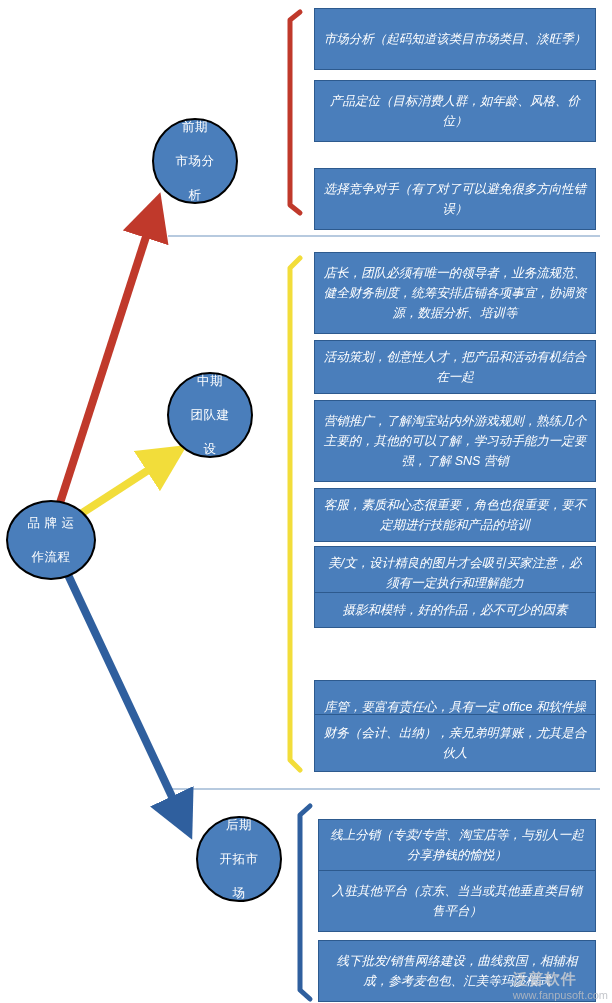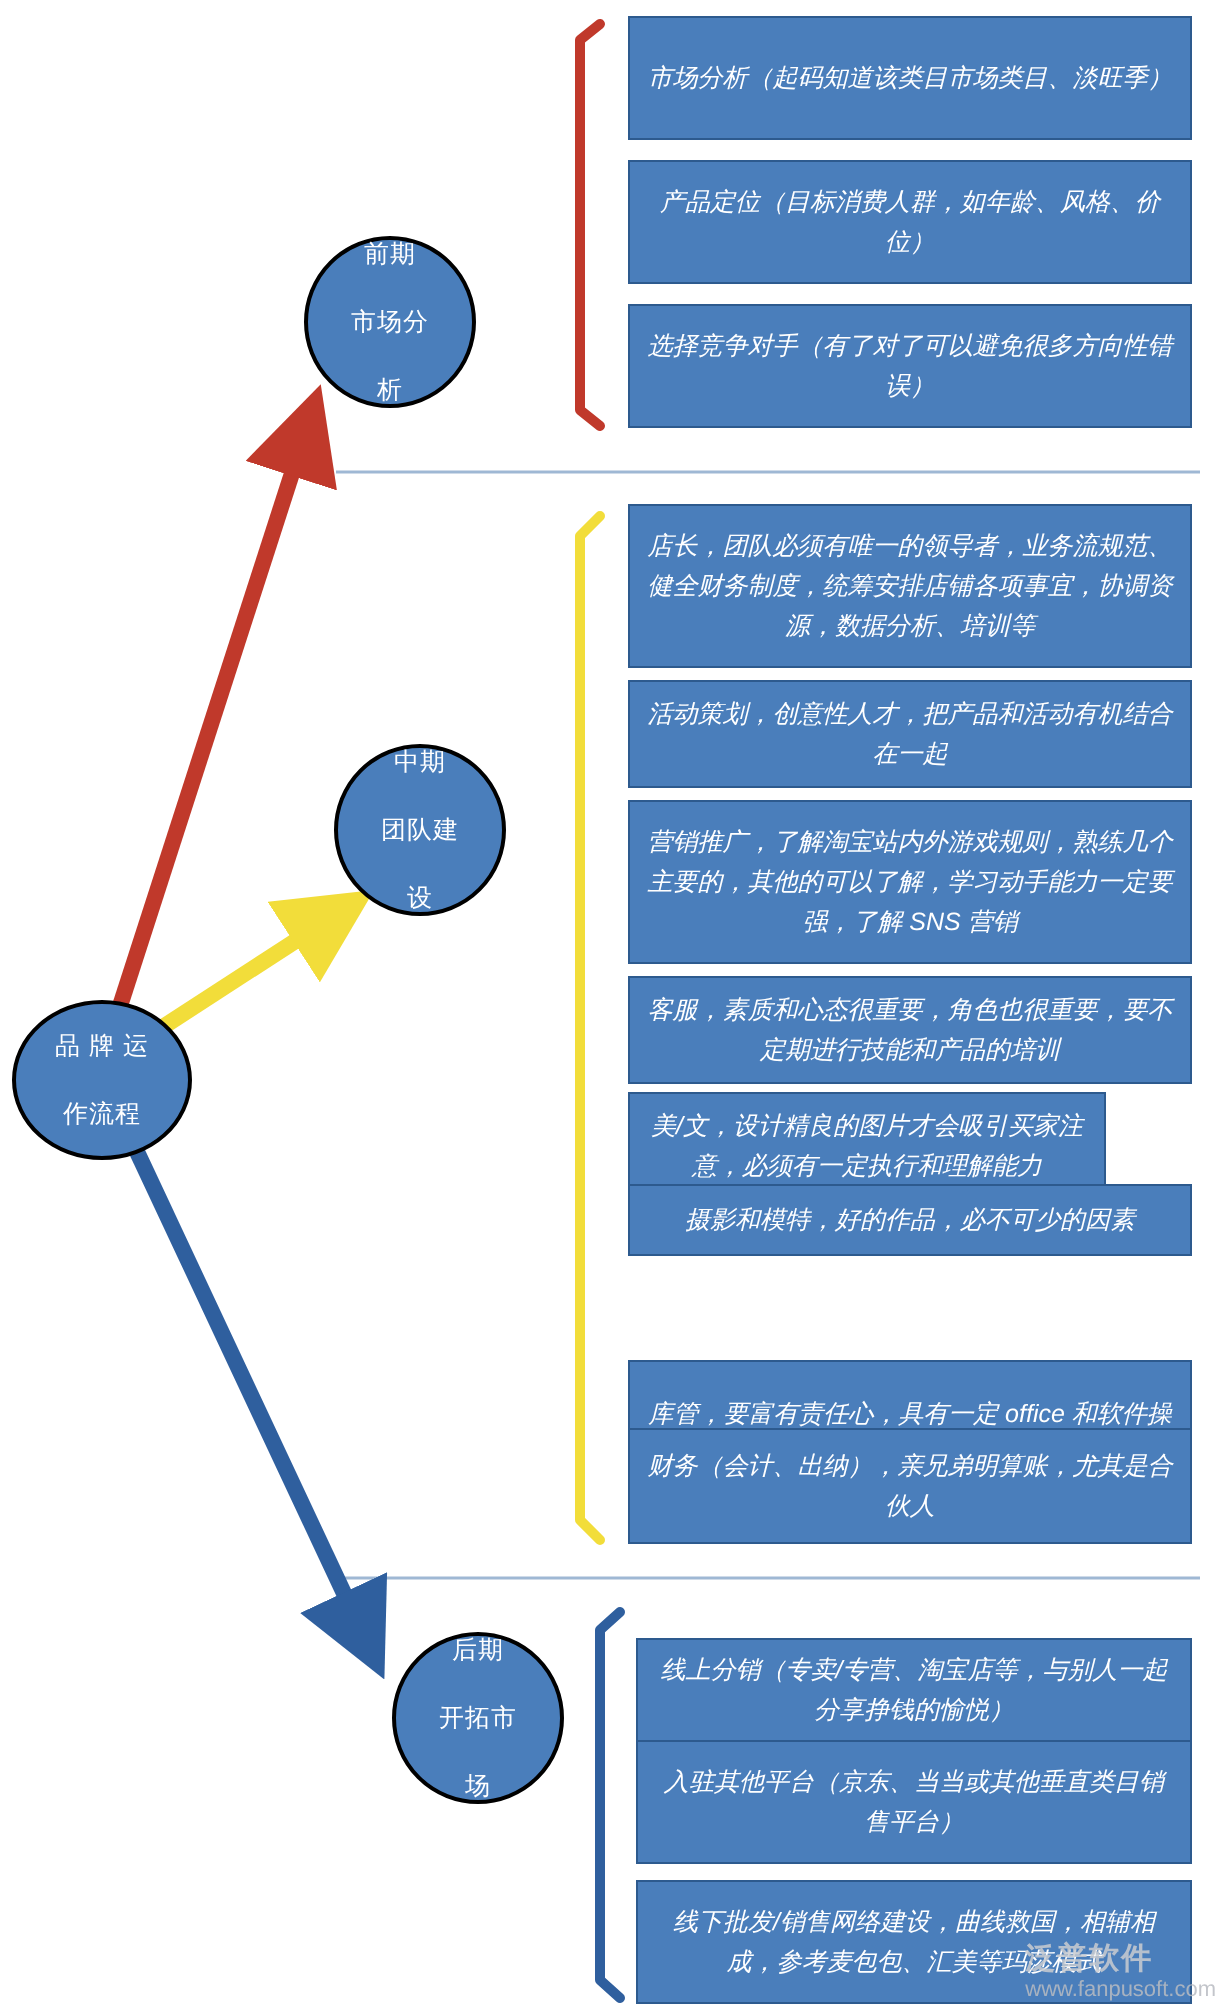--- a/index.html
+++ b/index.html
@@ -134,21 +134,21 @@
       <span>析</span>
     </span>
   </div>
 
   <div class="box" style="left:314px; top:8px; width:282px; height:62px;">
     <span>市场分析（起码知道该类目市场类目、淡旺季）</span>
   </div>
   <div class="box" style="left:314px; top:80px; width:282px; height:62px;">
     <span>产品定位（目标消费人群，如年龄、风格、价位）</span>
   </div>
-  <div class="box" style="left:314px; top:152px; width:282px; height:62px;">
+  <div class="box" style="left:314px; top:168px; width:282px; height:62px;">
     <span>选择竞争对手（有了对了可以避免很多方向性错误）</span>
   </div>
 
   <div class="node-circle" style="left:167px; top:372px; width:86px; height:86px;">
     <span>
       <span>中期</span><br>
       <span>团队建</span><br>
       <span>设</span>
     </span>
   </div>
@@ -158,21 +158,21 @@
   </div>
   <div class="box" style="left:314px; top:340px; width:282px; height:54px;">
     <span>活动策划，创意性人才，把产品和活动有机结合在一起</span>
   </div>
   <div class="box" style="left:314px; top:400px; width:282px; height:82px;">
     <span>营销推广，了解淘宝站内外游戏规则，熟练几个主要的，其他的可以了解，学习动手能力一定要强，了解 SNS 营销</span>
   </div>
   <div class="box" style="left:314px; top:488px; width:282px; height:54px;">
     <span>客服，素质和心态很重要，角色也很重要，要不定期进行技能和产品的培训</span>
   </div>
-  <div class="box" style="left:314px; top:546px; width:239px; height:54px;">
+  <div class="box" style="left:314px; top:546px; width:282px; height:54px;">
     <span>美/文，设计精良的图片才会吸引买家注意，必须有一定执行和理解能力</span>
   </div>
   <div class="box" style="left:314px; top:592px; width:282px; height:36px;">
     <span>摄影和模特，好的作品，必不可少的因素</span>
   </div>
   <div class="box" style="left:314px; top:680px; width:282px; height:74px;">
     <span>库管，要富有责任心，具有一定 office 和软件操作技能</span>
   </div>
   <div class="box" style="left:314px; top:714px; width:282px; height:58px;">
     <span>财务（会计、出纳），亲兄弟明算账，尤其是合伙人</span>

